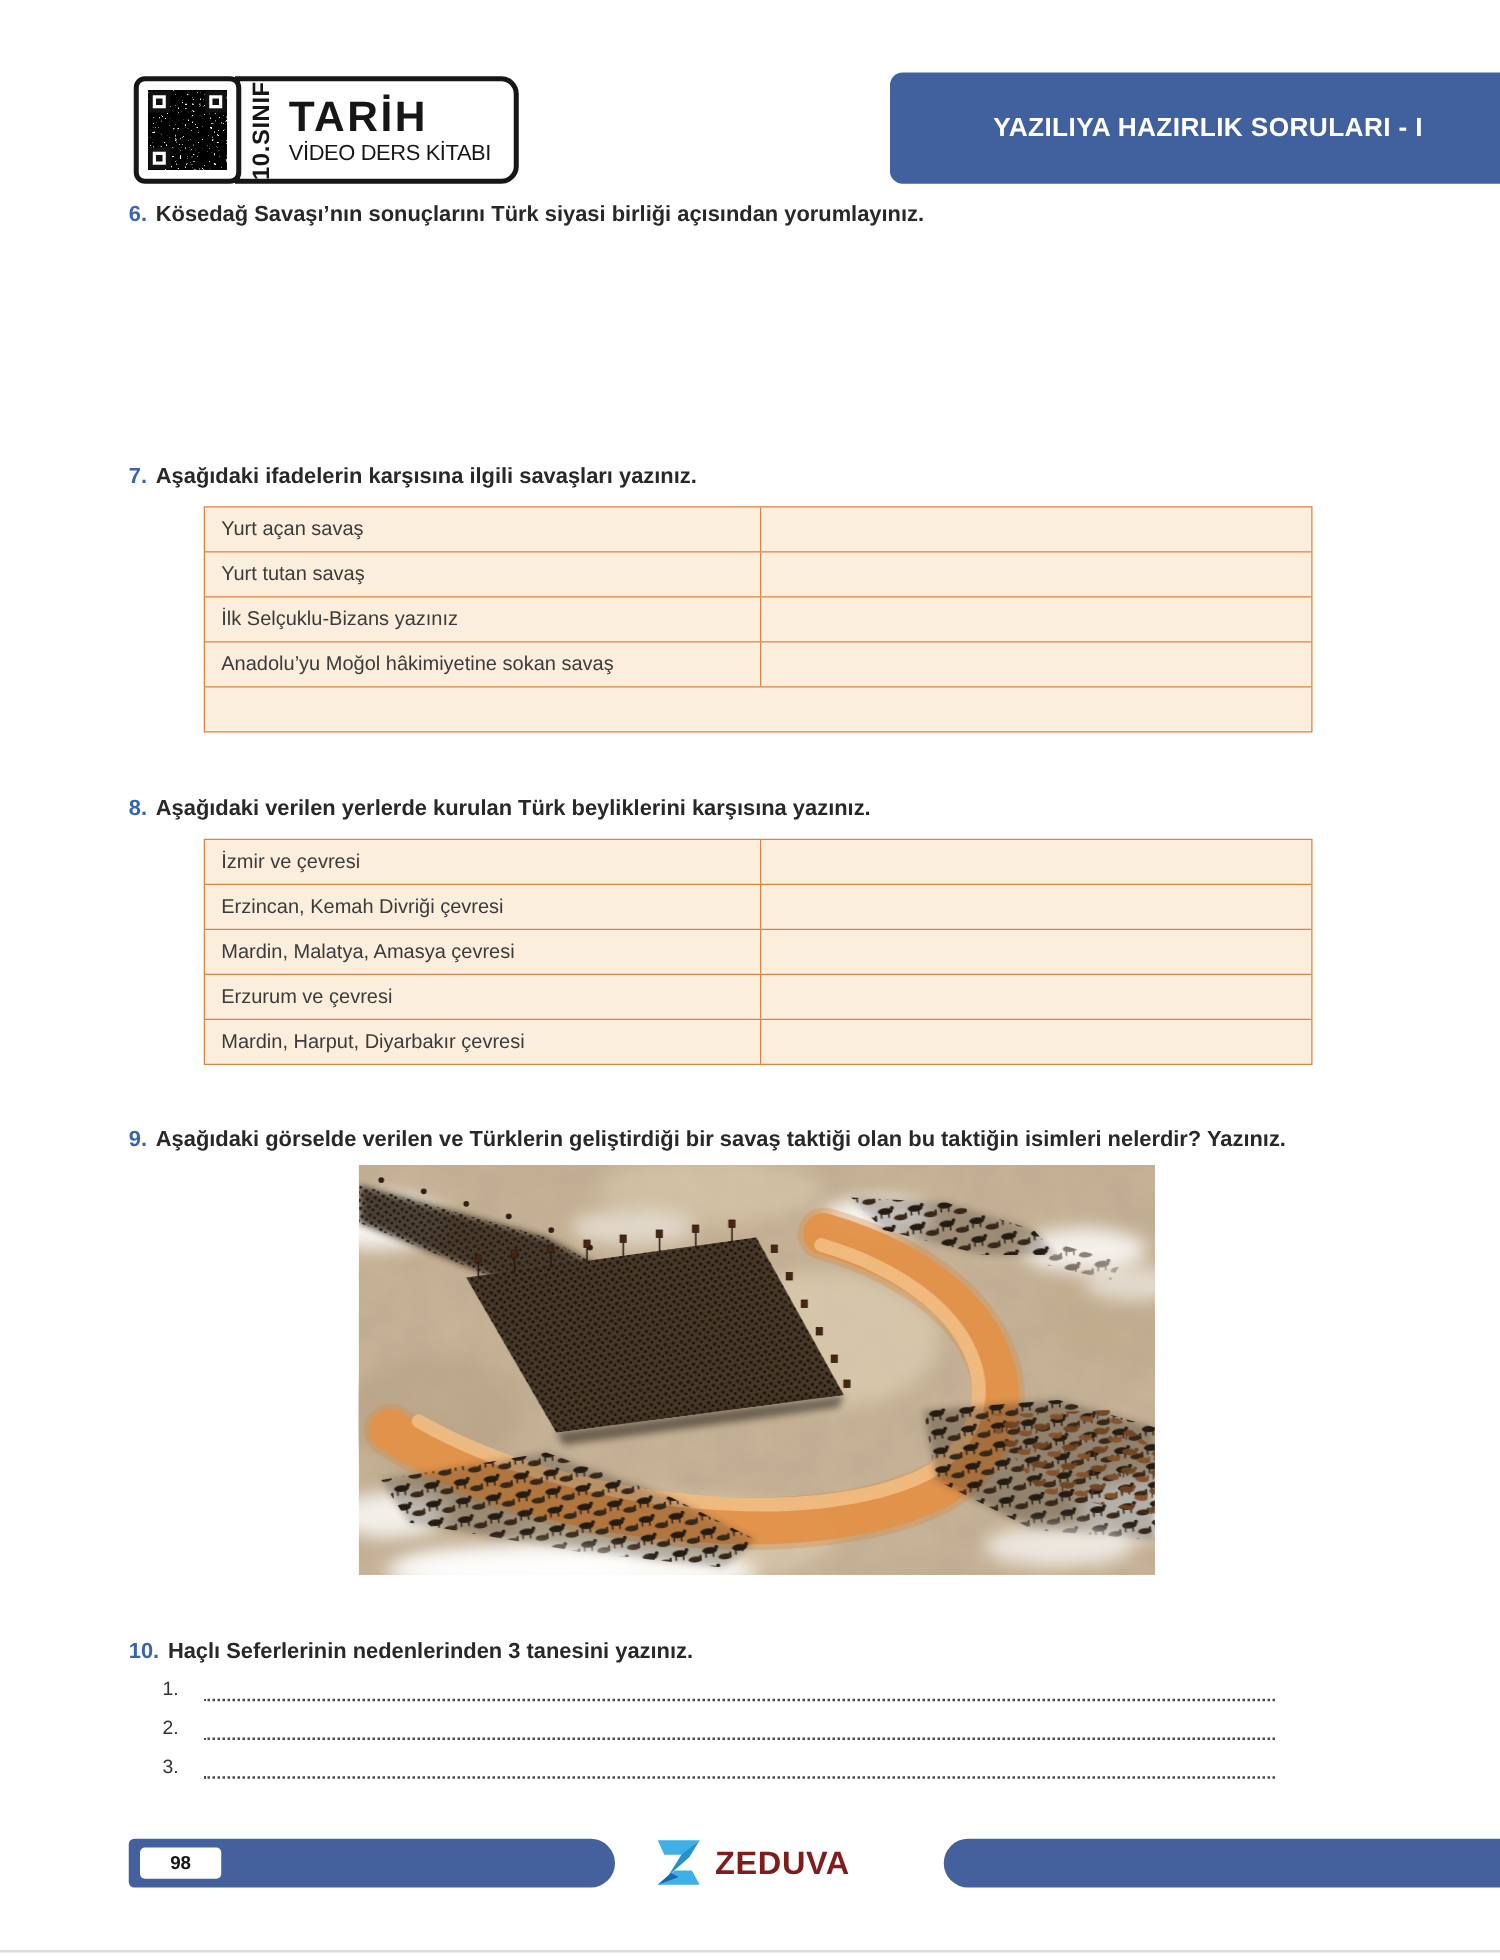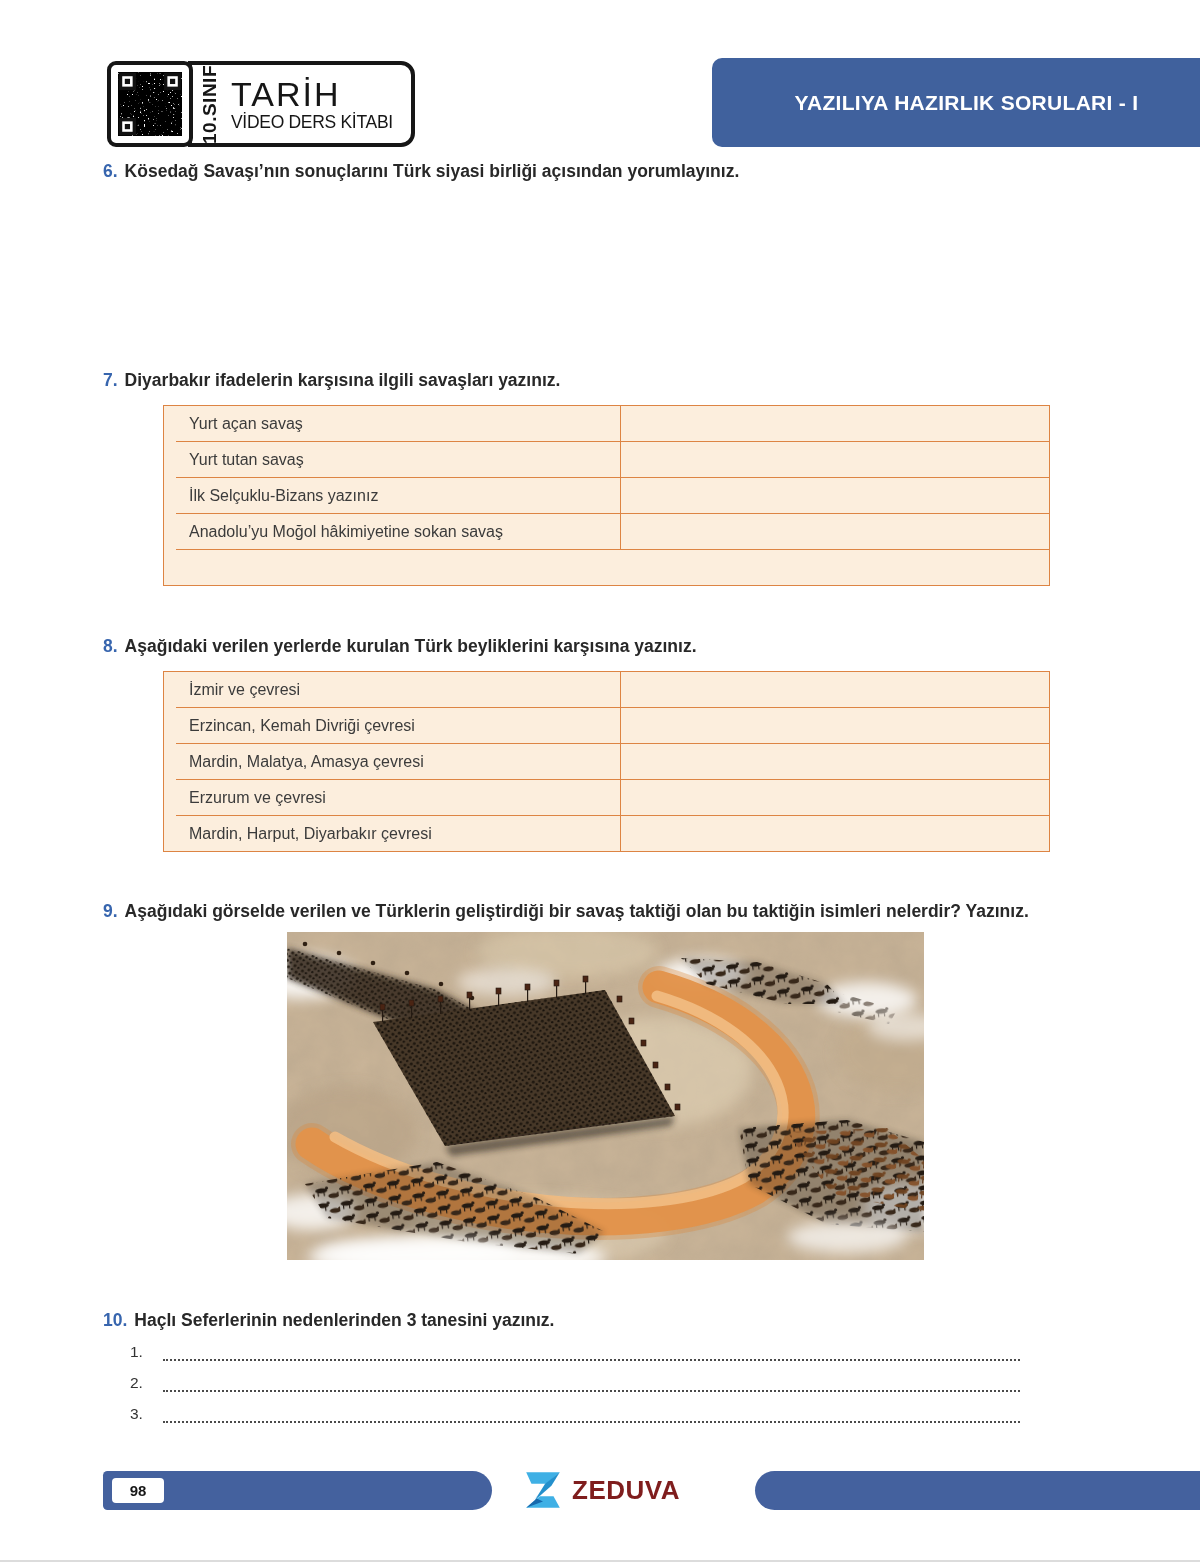--- a/index.html
+++ b/index.html
@@ -18,21 +18,21 @@
   .logo-main{
     margin-left:-5px;height:86px;box-sizing:border-box;background:#fff;
     border:4px solid #161616;border-radius:0 14px 14px 0;
     display:flex;align-items:center;padding:0 18px 0 7px;gap:10px;
   }
   .grade{
     writing-mode:vertical-rl;transform:rotate(180deg);
     font-weight:bold;font-size:19px;color:#161616;letter-spacing:0.5px;
   }
   .logo-titles{display:flex;flex-direction:column;line-height:1;}
-  .logo-title{font-weight:normal;font-size:34px;color:#161616;letter-spacing:2px;}
+  .logo-title{font-weight:bold;font-size:34px;color:#161616;letter-spacing:2px;}
   .logo-subtitle{font-weight:normal;font-size:17.5px;color:#161616;letter-spacing:-0.3px;margin-top:3px;}
 
   .banner{
     position:absolute;left:712px;top:58px;width:509px;height:89px;
     background:#40619d;border-radius:10px;
     display:flex;align-items:center;justify-content:center;
   }
   .banner-title{color:#ffffff;font-weight:bold;font-size:21px;letter-spacing:0.3px;}
 
   
@@ -40,21 +40,21 @@
     position:absolute;left:103px;display:flex;gap:7px;
     font-weight:bold;font-size:17.5px;color:#282828;white-space:nowrap;
   }
   .q-num{color:#3765ae;flex:none;}
 
   
   .answer-table{
     position:absolute;left:163px;width:887px;box-sizing:border-box;
     border:1.5px solid #dd8443;background:#fceedd;
   }
-  .t-row{display:flex;height:35px;border-top:1.5px solid #dd8443;margin-left:12px;}
+  .t-row{display:flex;height:35px;border-top:1.5px solid #dd8443;}
   .t-row:first-child{border-top:none;}
   .t-left{
     width:445px;box-sizing:border-box;border-right:1.5px solid #dd8443;
     display:flex;align-items:center;padding-left:13px;
     font-size:16px;color:#3b3b3b;
   }
   .t-right{flex:1;}
 
   
   .tactic-wrap{position:absolute;left:287px;top:932px;width:637px;height:328px;}
@@ -67,21 +67,21 @@
   .ans-num{width:33px;flex:none;}
   .dots{flex:1;border-bottom:2px dotted #4a4a4a;height:15px;}
 
   
   .footer-bar-left{
     position:absolute;left:103px;top:1471px;width:389px;height:39px;
     background:#44619e;border-radius:5px 22px 22px 5px;
     display:flex;align-items:center;
   }
   .page-num{
-    background:#ffffff;border-radius:4px;width:52px;height:25px;margin-left:9px;
+    background:#ffffff;border-radius:4px;width:65px;height:25px;margin-left:9px;
     display:flex;align-items:center;justify-content:center;
     font-weight:bold;font-size:15px;color:#161616;
   }
   .footer-bar-right{
     position:absolute;left:755px;top:1471px;width:445px;height:39px;
     background:#44619e;border-radius:22px 0 0 22px;
   }
   .brand{position:absolute;left:522px;top:1468px;height:44px;display:flex;align-items:center;gap:8px;}
   .brand-name{font-weight:bold;font-size:26px;color:#7f1d1d;letter-spacing:0.5px;}
 
@@ -127,21 +127,21 @@
     <div class="banner-title">YAZILIYA HAZIRLIK SORULARI - I</div>
   </div>
 
   <div class="question" style="top:161px;">
     <span class="q-num">6.</span>
     <span>Kösedağ Savaşı’nın sonuçlarını Türk siyasi birliği açısından yorumlayınız.</span>
   </div>
 
   <div class="question" style="top:370px;">
     <span class="q-num">7.</span>
-    <span>Diyarbakır ifadelerin karşısına ilgili savaşları yazınız.</span>
+    <span>Aşağıdaki ifadelerin karşısına ilgili savaşları yazınız.</span>
   </div>
 
   <div class="answer-table" style="top:405px;">
     <div class="t-row">
       <div class="t-left">Yurt açan savaş</div>
       <div class="t-right"></div>
     </div>
     <div class="t-row">
       <div class="t-left">Yurt tutan savaş</div>
       <div class="t-right"></div>

